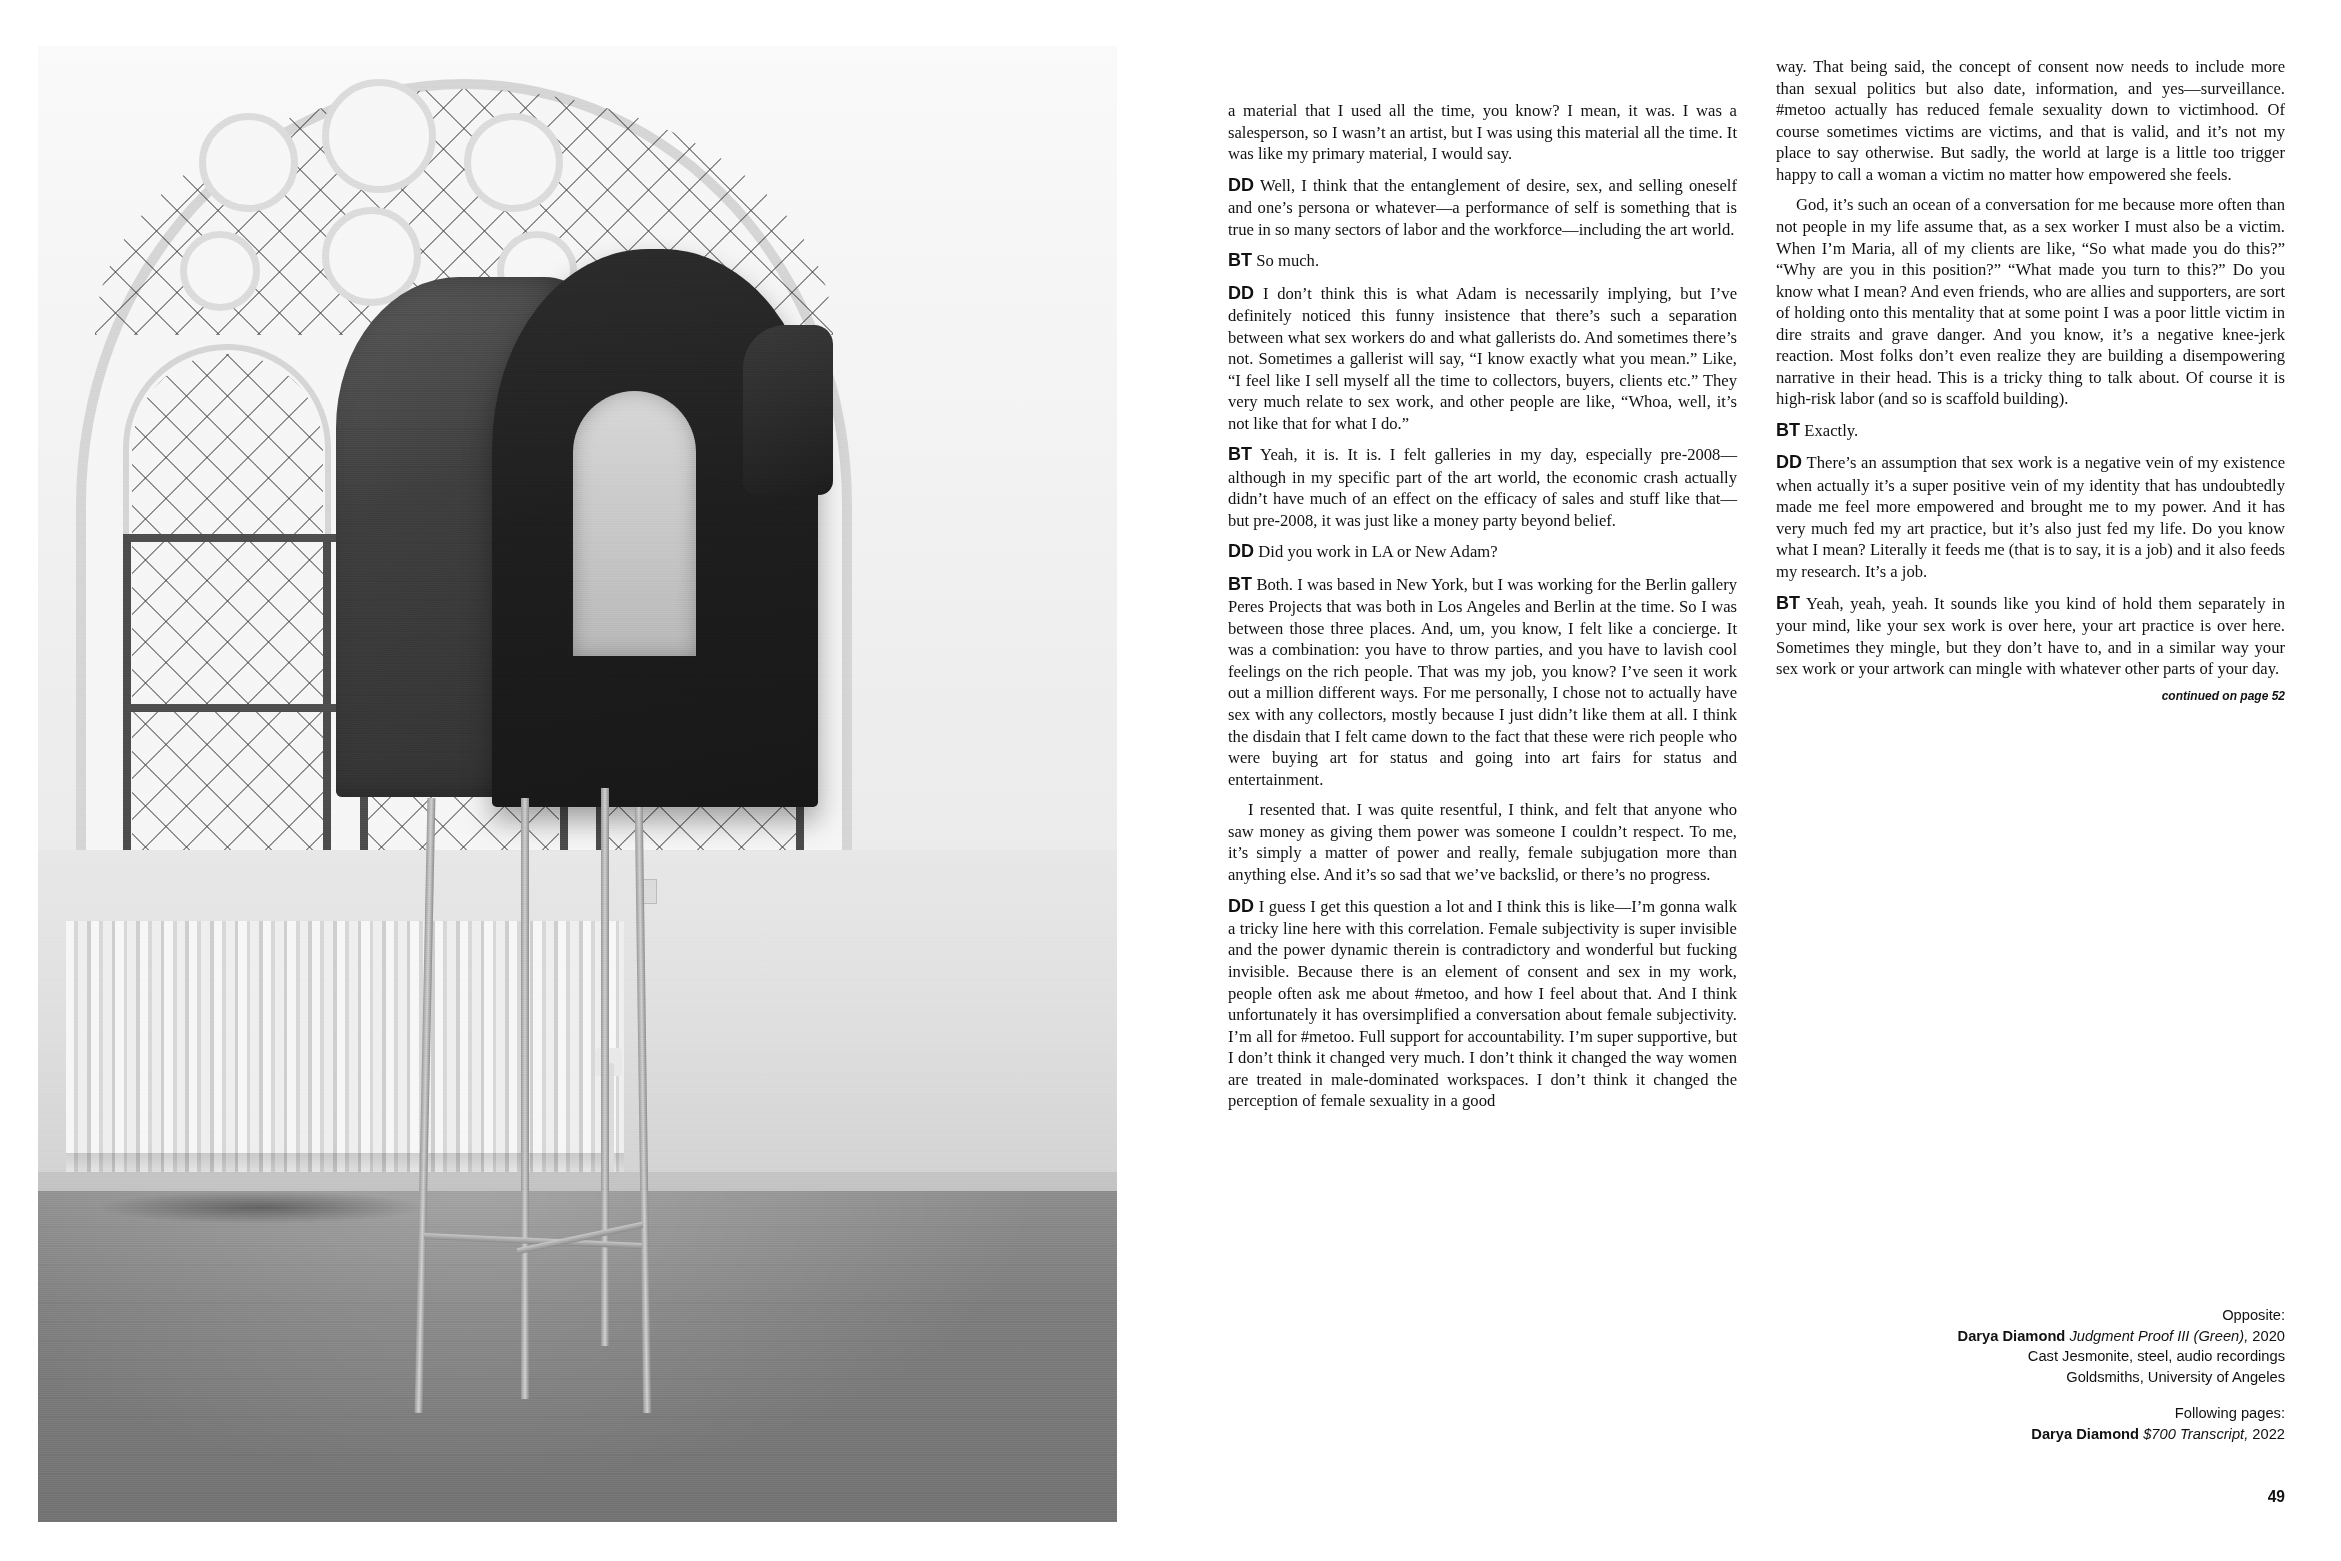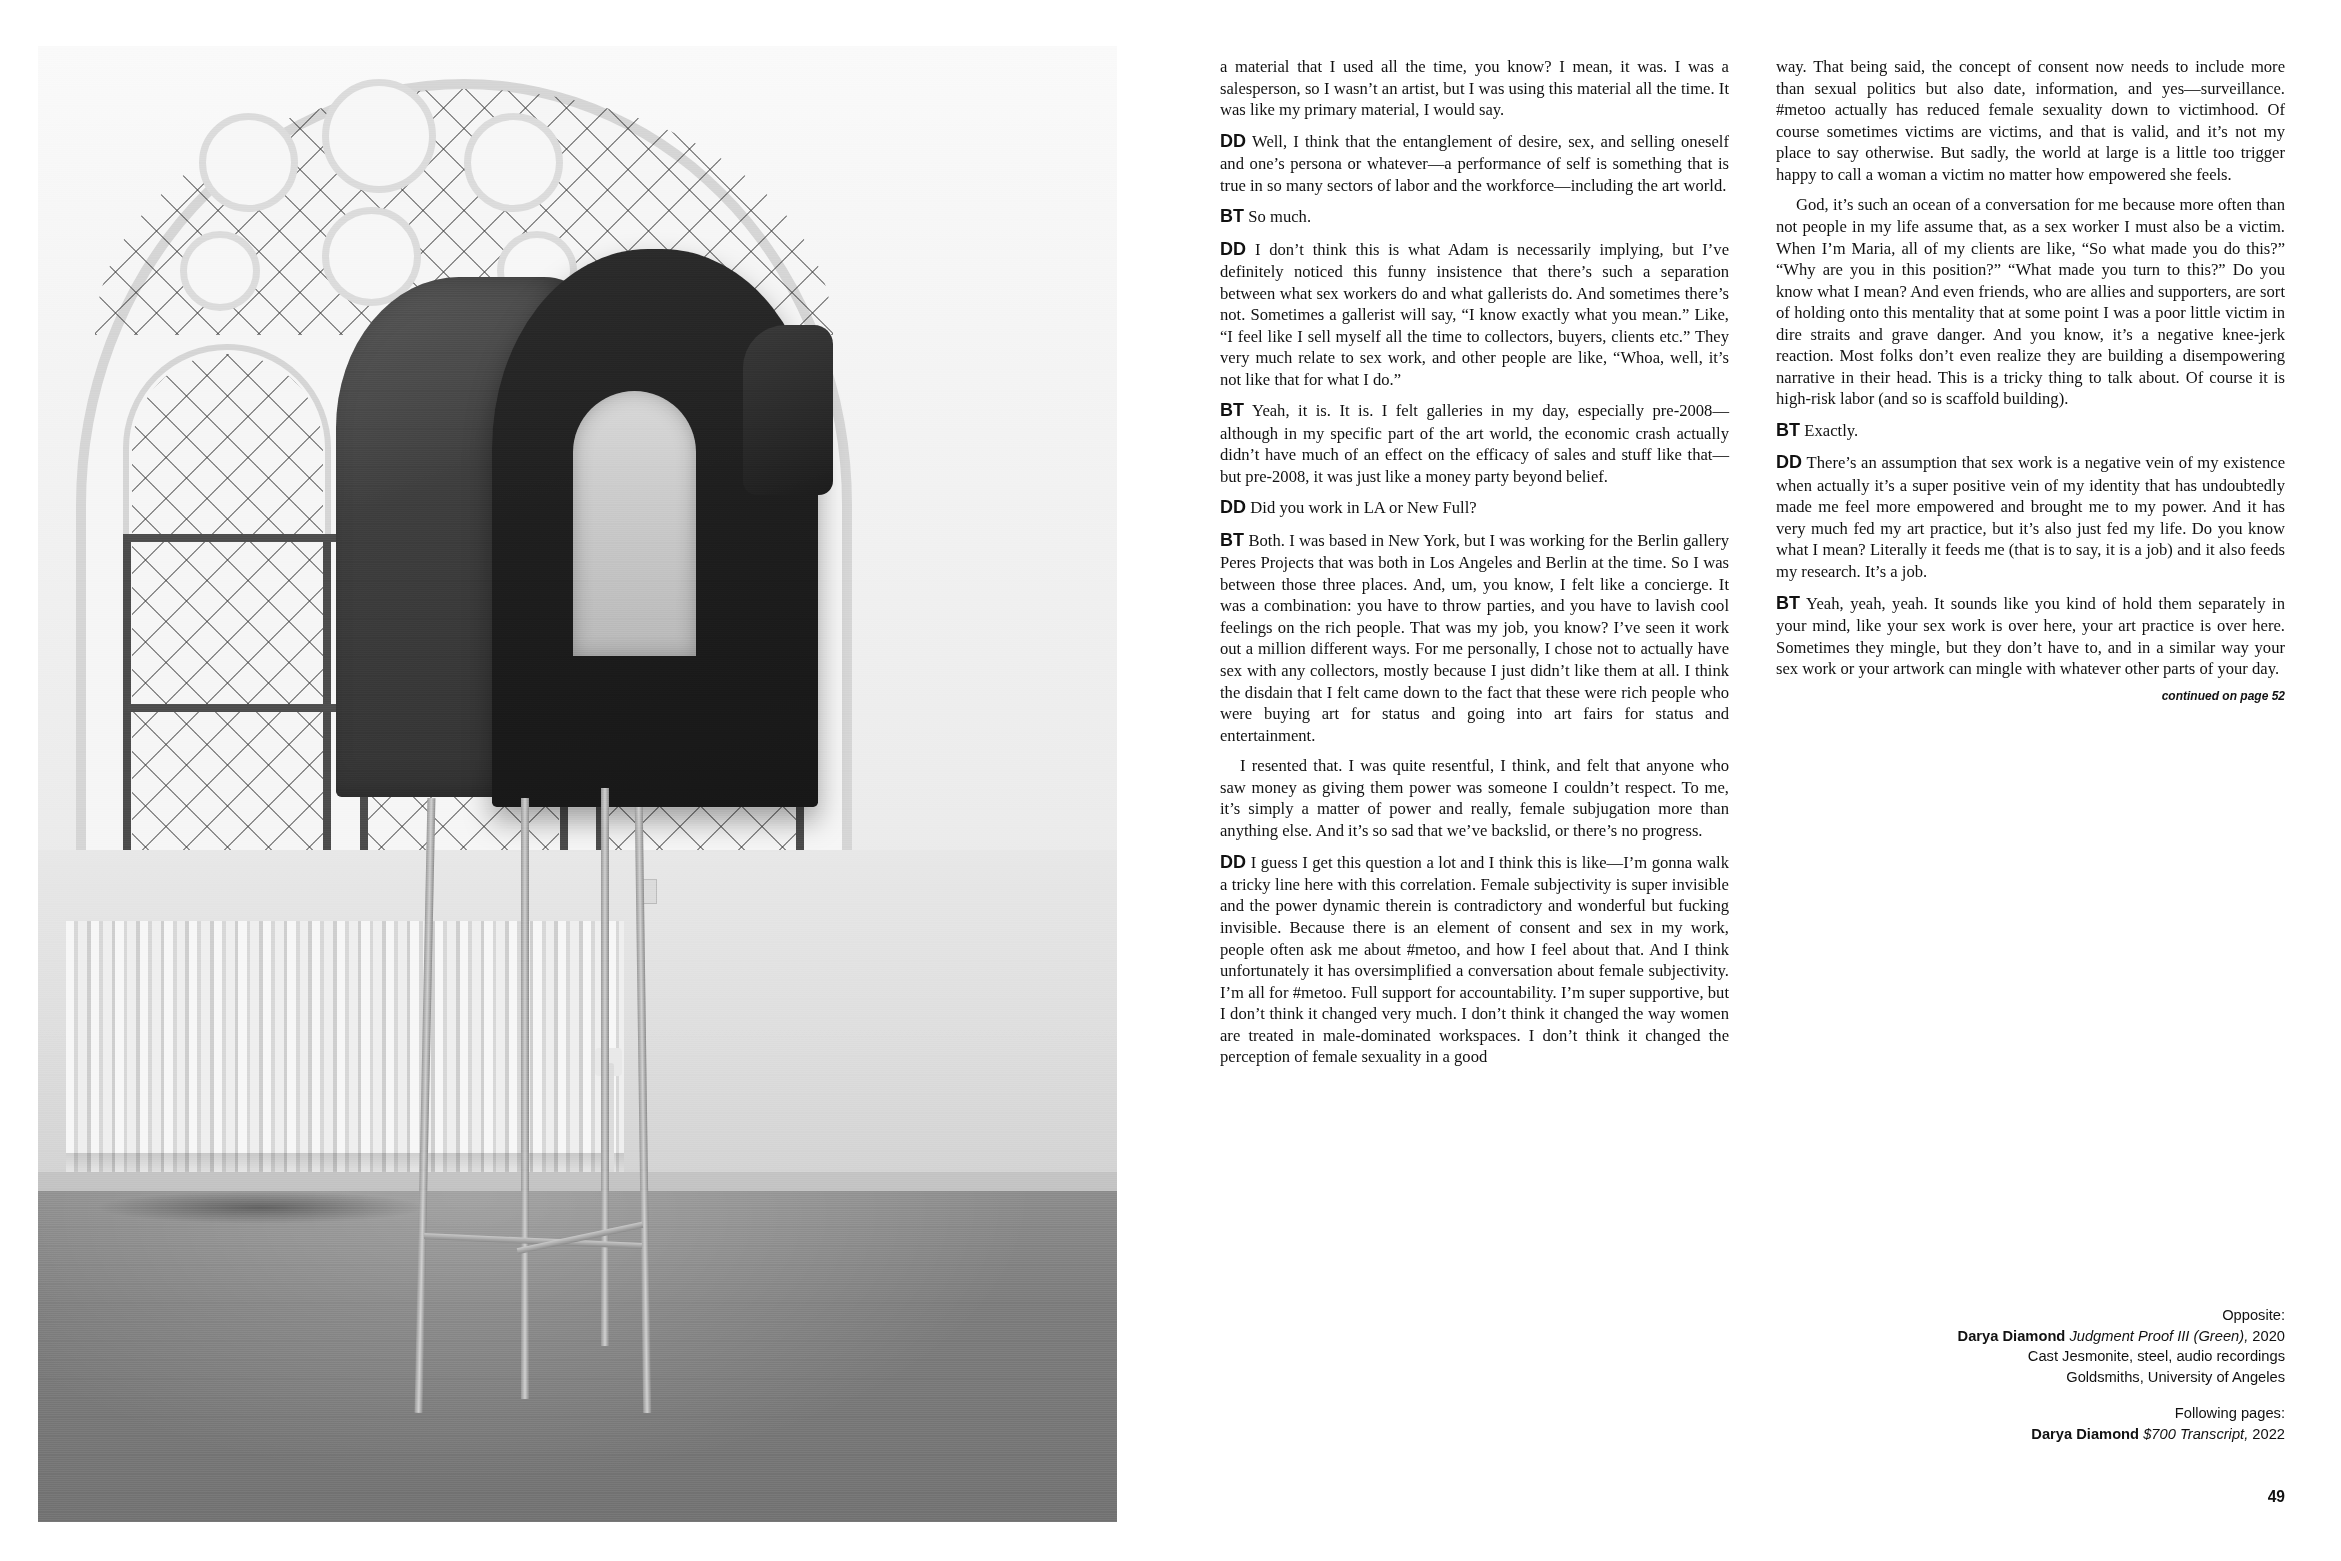--- a/index.html
+++ b/index.html
@@ -252,21 +252,21 @@
     left: 66px;
     top: 56px;
     width: 1065px;
     height: 1391px;
   }
   .col {
     position: absolute;
     top: 0;
     width: 509px;
   }
-  .col-left { left: 0; }
+  .col-left { left: 8px; margin-top: 44px; }
   .col-right { left: 556px; }
 
   p {
     margin: 0 0 9px 0;
     font-size: 16.6px;
     line-height: 1.30;
     text-align: justify;
     hyphens: auto;
     -webkit-hyphens: auto;
   }
@@ -375,21 +375,21 @@
 
   <div class="text-page">
     <div class="columns">
 
       <div class="col col-left">
         <p><span class="body">a material that I used all the time, you know? I mean, it was. I was a salesperson, so I wasn’t an artist, but I was using this material all the time. It was like my primary material, I would say.</span></p>
         <p><span class="spk">DD</span><span class="body"> Well, I think that the entanglement of desire, sex, and selling oneself and one’s persona or whatever—a performance of self is something that is true in so many sectors of labor and the workforce—including the art world.</span></p>
         <p><span class="spk">BT</span><span class="body"> So much.</span></p>
         <p><span class="spk">DD</span><span class="body"> I don’t think this is what Adam is necessarily implying, but I’ve definitely noticed this funny insistence that there’s such a separation between what sex workers do and what gallerists do. And sometimes there’s not. Sometimes a gallerist will say, “I know exactly what you mean.” Like, “I feel like I sell myself all the time to collectors, buyers, clients etc.” They very much relate to sex work, and other people are like, “Whoa, well, it’s not like that for what I do.”</span></p>
         <p><span class="spk">BT</span><span class="body"> Yeah, it is. It is. I felt galleries in my day, especially pre-2008—although in my specific part of the art world, the economic crash actually didn’t have much of an effect on the efficacy of sales and stuff like that—but pre-2008, it was just like a money party beyond belief.</span></p>
-        <p><span class="spk">DD</span><span class="body"> Did you work in LA or New Full?</span></p>
+        <p><span class="spk">DD</span><span class="body"> Did you work in LA or New Adam?</span></p>
         <p><span class="spk">BT</span><span class="body"> Both. I was based in New York, but I was working for the Berlin gallery Peres Projects that was both in Los Angeles and Berlin at the time. So I was between those three places. And, um, you know, I felt like a concierge. It was a combination: you have to throw parties, and you have to lavish cool feelings on the rich people. That was my job, you know? I’ve seen it work out a million different ways. For me personally, I chose not to actually have sex with any collectors, mostly because I just didn’t like them at all. I think the disdain that I felt came down to the fact that these were rich people who were buying art for status and going into art fairs for status and entertainment.</span></p>
         <p class="indent"><span class="body">I resented that. I was quite resentful, I think, and felt that anyone who saw money as giving them power was someone I couldn’t respect. To me, it’s simply a matter of power and really, female subjugation more than anything else. And it’s so sad that we’ve backslid, or there’s no progress.</span></p>
         <p><span class="spk">DD</span><span class="body"> I guess I get this question a lot and I think this is like—I’m gonna walk a tricky line here with this correlation. Female subjectivity is super invisible and the power dynamic therein is contradictory and wonderful but fucking invisible. Because there is an element of consent and sex in my work, people often ask me about #metoo, and how I feel about that. And I think unfortunately it has oversimplified a conversation about female subjectivity. I’m all for #metoo. Full support for accountability. I’m super supportive, but I don’t think it changed very much. I don’t think it changed the way women are treated in male-dominated workspaces. I don’t think it changed the perception of female sexuality in a good</span></p>
       </div>
 
       <div class="col col-right">
         <p><span class="body">way. That being said, the concept of consent now needs to include more than sexual politics but also date, information, and yes—surveillance. #metoo actually has reduced female sexuality down to victimhood. Of course sometimes victims are victims, and that is valid, and it’s not my place to say otherwise. But sadly, the world at large is a little too trigger happy to call a woman a victim no matter how empowered she feels.</span></p>
         <p class="indent"><span class="body">God, it’s such an ocean of a conversation for me because more often than not people in my life assume that, as a sex worker I must also be a victim. When I’m Maria, all of my clients are like, “So what made you do this?” “Why are you in this position?” “What made you turn to this?” Do you know what I mean? And even friends, who are allies and supporters, are sort of holding onto this mentality that at some point I was a poor little victim in dire straits and grave danger. And you know, it’s a negative knee-jerk reaction. Most folks don’t even realize they are building a disempowering narrative in their head. This is a tricky thing to talk about. Of course it is high-risk labor (and so is scaffold building).</span></p>
         <p><span class="spk">BT</span><span class="body"> Exactly.</span></p>
         <p><span class="spk">DD</span><span class="body"> There’s an assumption that sex work is a negative vein of my existence when actually it’s a super positive vein of my identity that has undoubtedly made me feel more empowered and brought me to my power. And it has very much fed my art practice, but it’s also just fed my life. Do you know what I mean? Literally it feeds me (that is to say, it is a job) and it also feeds my research. It’s a job.</span></p>

